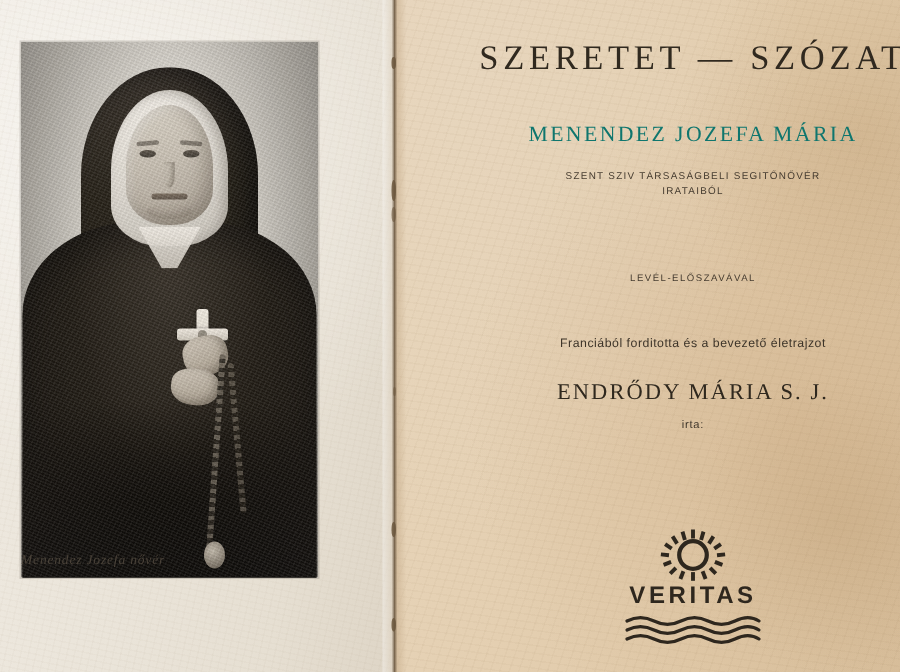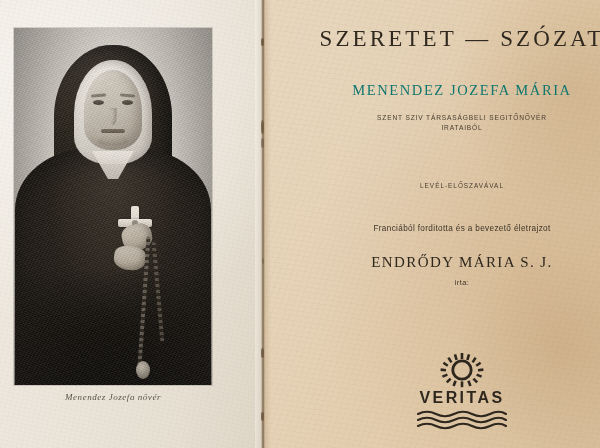--- a/index.html
+++ b/index.html
@@ -154,22 +154,21 @@
     background:repeating-linear-gradient(180deg,#6a6256 0 3px, #2b261f 3px 6px);
     border-radius:2px;transform:rotate(4deg);opacity:.9;}
   .rosary2{position:absolute;left:142px;top:214px;width:4px;height:100px;
     background:repeating-linear-gradient(180deg,#625a4e 0 3px, #262119 3px 6px);
     border-radius:2px;transform:rotate(-5deg);opacity:.8;}
   .medal{position:absolute;left:122px;top:333px;width:14px;height:18px;border-radius:50%;
     background:radial-gradient(circle at 40% 35%,#d6cdbd,#8e8476 70%,#5e5749);
     box-shadow:0 0 3px rgba(0,0,0,.6);}
 
   .photo-caption{
-    position:absolute;left:14px;top:392px;width:198px;
-    text-align:center;
+    position:absolute;left:14px;top:368px;width:198px;
     font-family:"Liberation Serif", serif;
     font-style:italic;
     font-size:9px;letter-spacing:.55px;color:#4e463c;
     opacity:.92;
   }
 
   
   .recto-inner{position:absolute;left:0;top:0;width:398px;height:448px;}
   .t-title{
     position:absolute;left:0;right:0;top:26px;text-align:center;

